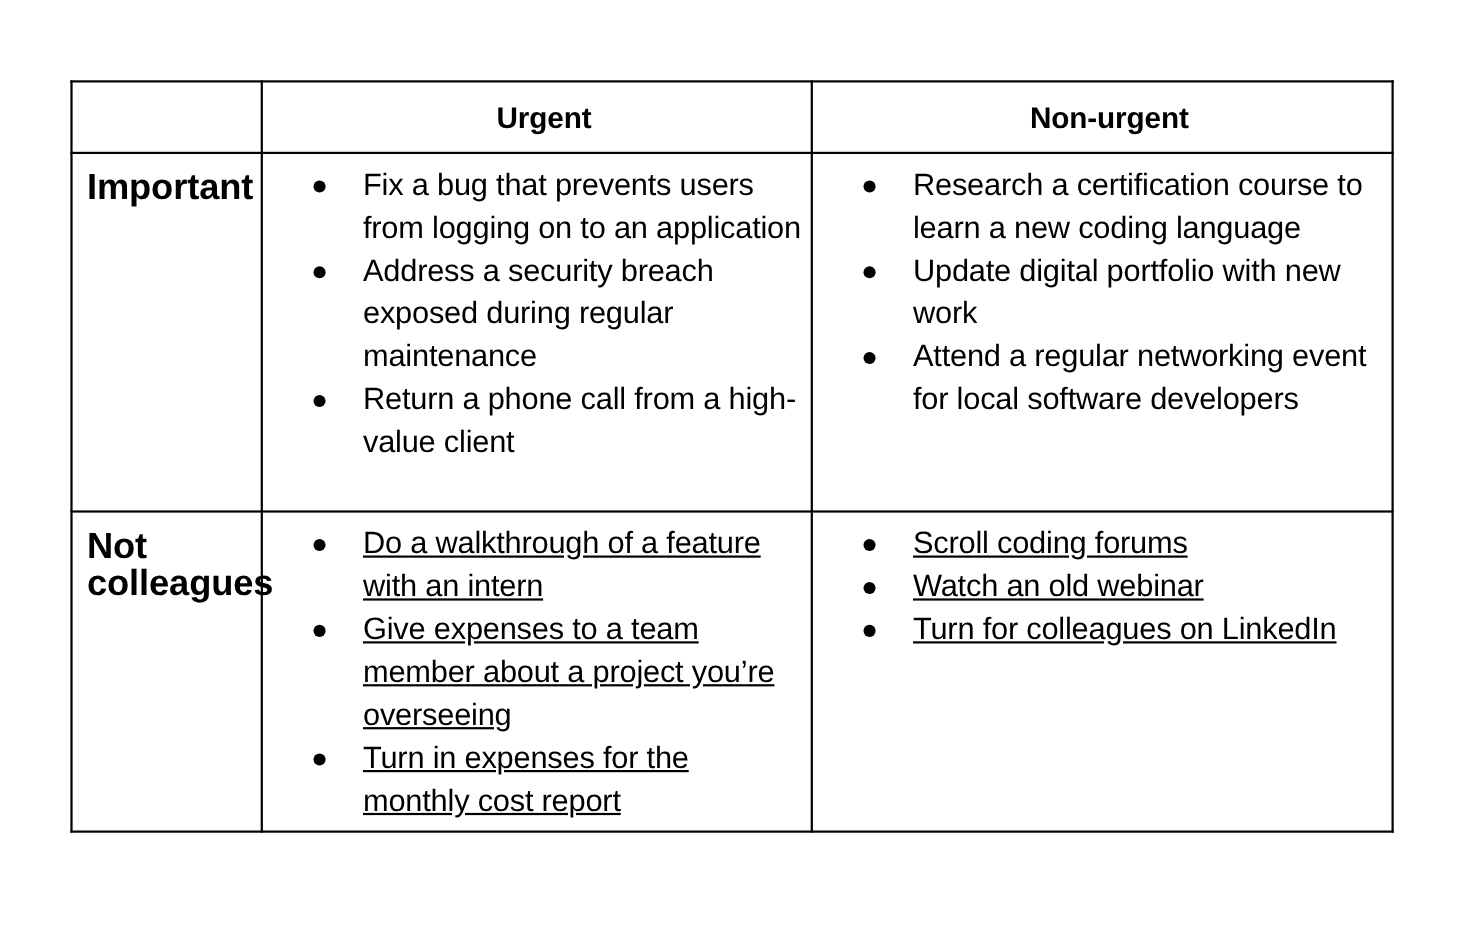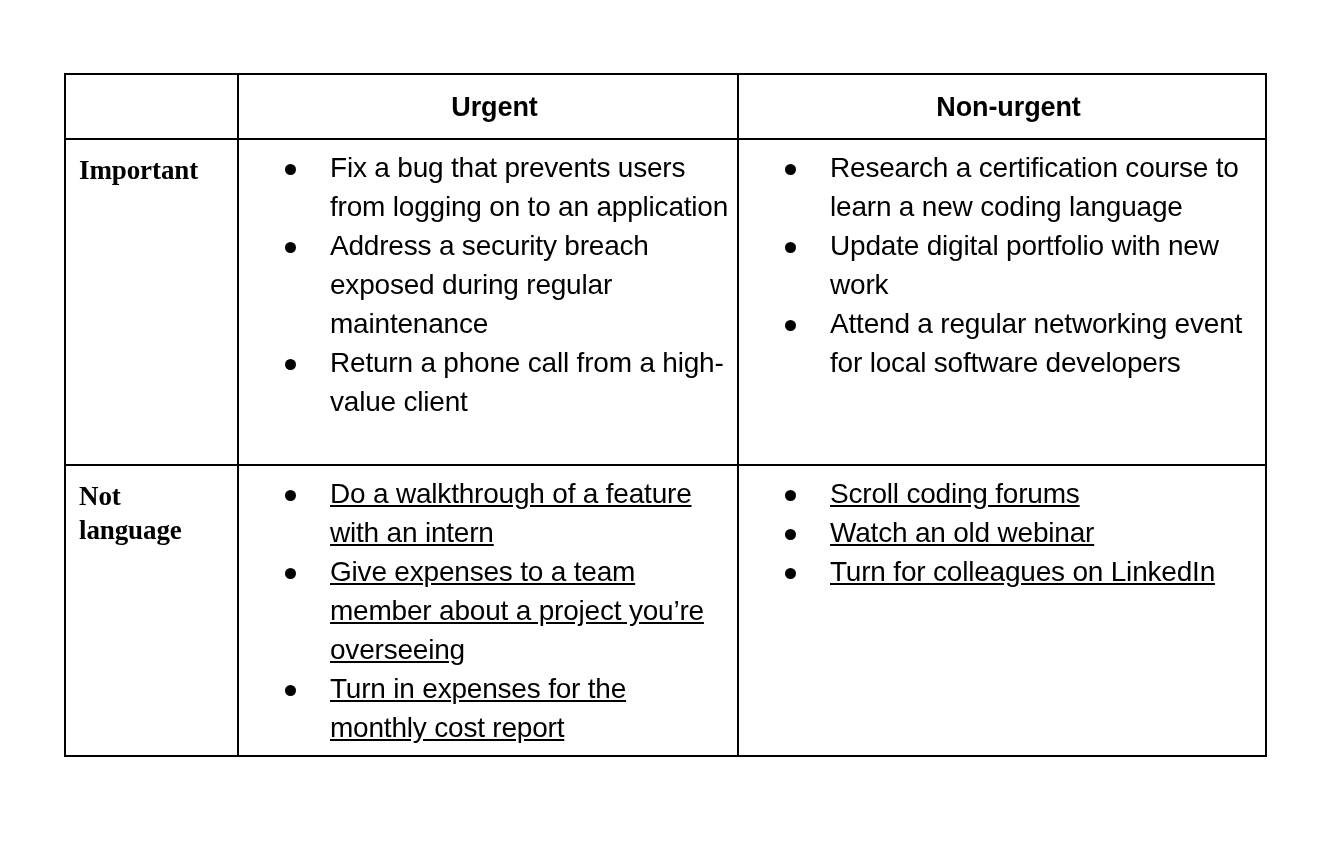--- a/index.html
+++ b/index.html
@@ -54,26 +54,25 @@
     line-height: 32px;
     padding: 16px 0 0 13px;
     letter-spacing: -0.1px;
   }
   .hdr-blank {
     height: 63px;
   }
 
   
   .rowhead-text {
-    font-size: 27px;
+    font-size: 33px;
     font-weight: bold;
     line-height: 34px;
     padding: 13px 10px 0 13px;
     letter-spacing: -0.1px;
-    font-family: Liberation Serif, serif;
   }
 
   
   .list-cell {
     padding: 11px 8px 14px 0;
   }
   ul.task-list {
     list-style: none;
     margin: 0;
     padding: 8px;
@@ -164,21 +163,21 @@
             <li>
               <span class="bullet"></span>
               <span class="task-text">Attend a regular networking event for local software developers</span>
             </li>
           </ul>
         </td>
       </tr>
 
       <tr class="row-notimportant">
         <td>
-          <div class="rowhead-text">Not language</div>
+          <div class="rowhead-text">Not colleagues</div>
         </td>
         <td class="list-cell">
           <ul class="task-list">
             <li>
               <span class="bullet"></span>
               <span class="task-text">Do a walkthrough of a feature with an intern</span>
             </li>
             <li>
               <span class="bullet"></span>
               <span class="task-text">Give expenses to a team member about a project you’re overseeing</span>

